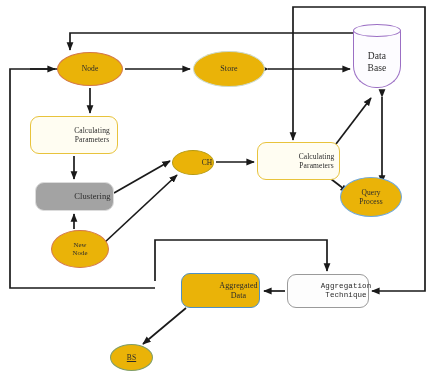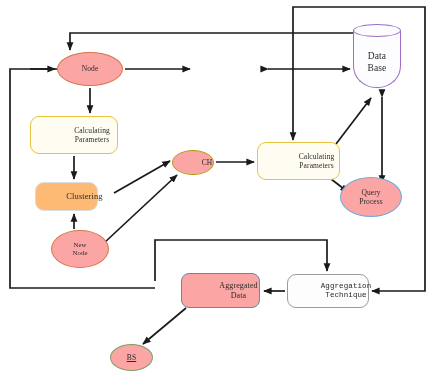--- a/index.html
+++ b/index.html
@@ -23,21 +23,21 @@
     height: 385px;
   }
   .node {
     position: absolute;
     box-sizing: border-box;
     display: flex;
     align-items: center;
     justify-content: center;
     text-align: center;
     z-index: 3;
-    background: #fca5a5;
+    background: #eab308;
   }
   .node span {
     display: block;
     line-height: 1.22;
     color: #2b2b2b;
     letter-spacing: .1px;
   }
   
   .ellipse {
     border-radius: 50%;
@@ -83,22 +83,22 @@
     position: relative; z-index: 3; padding-top: 8px;
   }
 
   #node-calc-1 {
     left: 30px; top: 116px; width: 88px; height: 38px;
     border-width: 1.6px; border-color: #e8c33c; background: #fffdf2;
   }
   #node-calc-1 span { font-size: 7.5px; }
 
   #node-clustering {
-    left: 35px; top: 182px; width: 63px; height: 29px;
-    border-width: 1.2px; border-color: #dcdcdc; background: #fdba74;
+    left: 35px; top: 182px; width: 79px; height: 29px;
+    border-width: 1.2px; border-color: #dcdcdc; background: #a3a3a3;
   }
   #node-clustering span { font-size: 8.5px; }
 
   #node-new-node {
     left: 51px; top: 230px; width: 58px; height: 38px;
     border-width: 1.5px; border-color: #d4784a;
   }
   #node-new-node span { font-size: 6.8px; }
 
   #node-ch {
@@ -114,21 +114,21 @@
   #node-calc-2 span { font-size: 7.5px; }
 
   #node-query {
     left: 340px; top: 177px; width: 62px; height: 40px;
     border-width: 1.3px; border-color: #6fa8dc;
   }
   #node-query span { font-size: 7.5px; }
 
   #node-aggregated {
     left: 181px; top: 273px; width: 79px; height: 35px;
-    border-width: 1.6px; border-color: #4e90c4; border-radius: 8px;
+    border-width: 1.6px; border-color: #4e90c4;
   }
   #node-aggregated span { font-size: 8px; }
 
   #node-aggregation-tech {
     left: 287px; top: 274px; width: 82px; height: 34px;
     border-width: 1.1px; border-color: #9a9a9a; background: #fdfdfd;
   }
   #node-aggregation-tech span {
     font-size: 7.5px; font-family: "Liberation Mono", monospace;
   }
@@ -191,20 +191,23 @@
       <path d="M285,291 L264,291" marker-end="url(#ah)"></path>
 
       <path d="M186,308 L143,344" marker-end="url(#ah)"></path>
     </g>
   </svg>
 
   <div class="node ellipse" id="node-sensor">
     <span>Node</span>
   </div>
 
+  <div class="node ellipse" id="node-store">
+    <span>Store</span>
+  </div>
 
   <div class="node" id="node-database">
     <div class="cyl-body"></div>
     <div class="cyl-top"></div>
     <div class="cyl-label">
       <span>Data</span>
       <span>Base</span>
     </div>
   </div>
 

